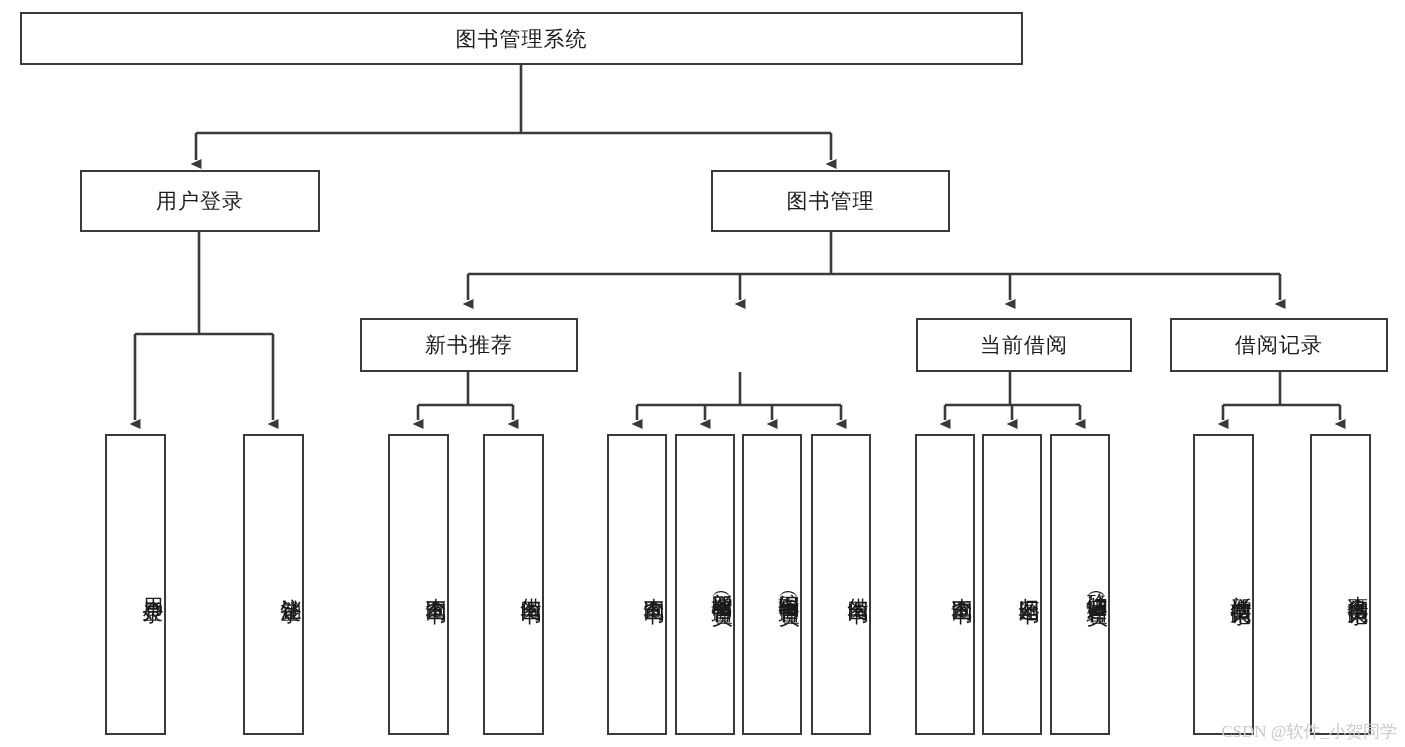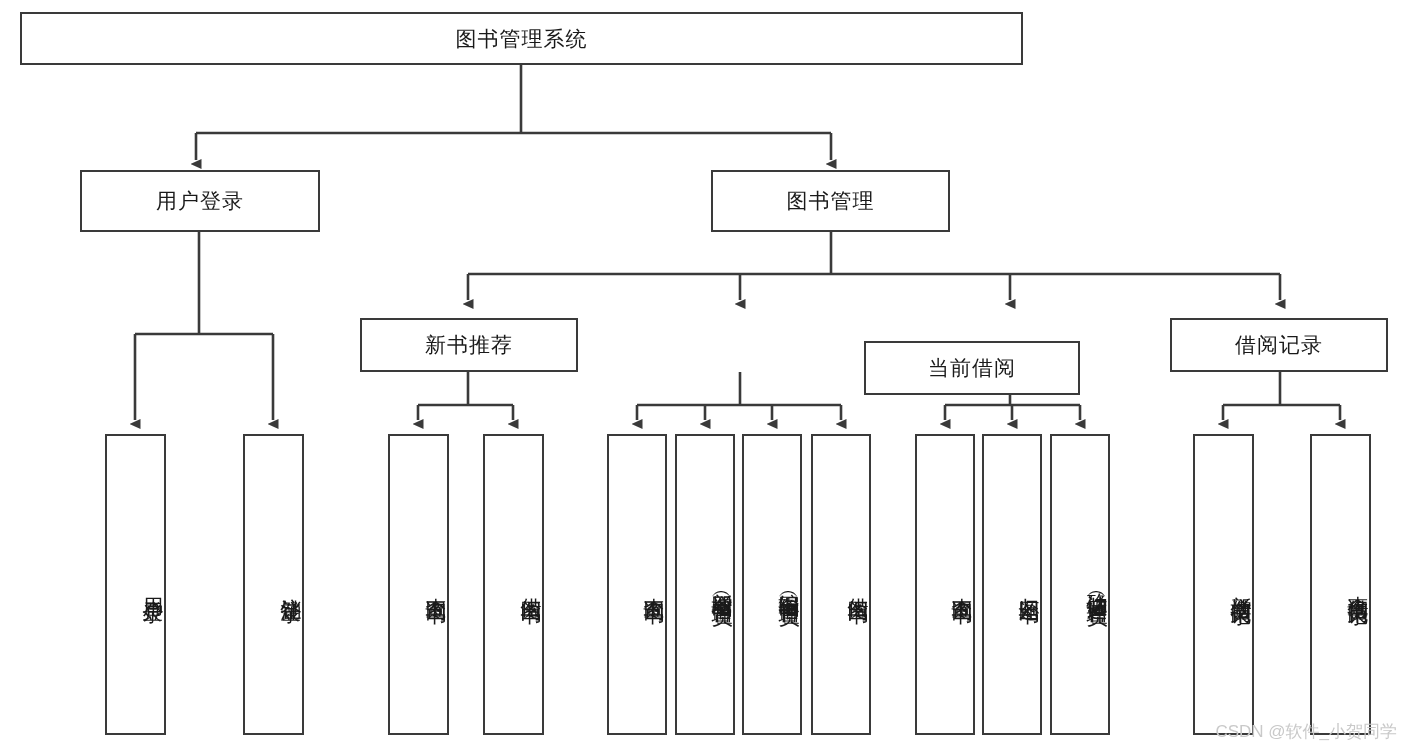--- a/index.html
+++ b/index.html
@@ -20,21 +20,21 @@
     writing-mode:vertical-rl;
     font-size:21px;letter-spacing:2px;
     padding-top:6px;padding-bottom:6px;
     align-items:flex-start;justify-content:center;
     text-orientation:upright;
   }
   .node.v .txt{writing-mode:vertical-rl;text-orientation:upright;line-height:1.05;}
   .watermark{
     position:absolute;right:8px;bottom:4px;
     font-size:17px;color:#c9c9c9;white-space:nowrap;
-    font-family:Liberation Sans, sans-serif;
+    font-family:Liberation Serif, serif;
     text-align:center;
   }
   svg{position:absolute;left:0;top:0;pointer-events:none;}
 </style>
 </head>
 <body>
 
 <div id="canvas">
 
   <svg width="1405" height="747">
@@ -94,21 +94,21 @@
   <div class="node h" style="left:80px;top:170px;width:240px;height:62px;">
     <span class="txt">用户登录</span>
   </div>
   <div class="node h" style="left:360px;top:318px;width:218px;height:54px;">
     <span class="txt">新书推荐</span>
   </div>
 
   <div class="node h" style="left:711px;top:170px;width:239px;height:62px;">
     <span class="txt">图书管理</span>
   </div>
-  <div class="node h" style="left:864px;top:318px;width:216px;height:54px;margin-top:23px;">
+  <div class="node h" style="left:916px;top:318px;width:216px;height:54px;">
     <span class="txt">当前借阅</span>
   </div>
   <div class="node h" style="left:1170px;top:318px;width:218px;height:54px;">
     <span class="txt">借阅记录</span>
   </div>
 
   <div class="node v" style="left:105px;top:434px;width:61px;height:301px;">
     <span class="txt">用户登录</span>
   </div>
   <div class="node v" style="left:243px;top:434px;width:61px;height:301px;">

